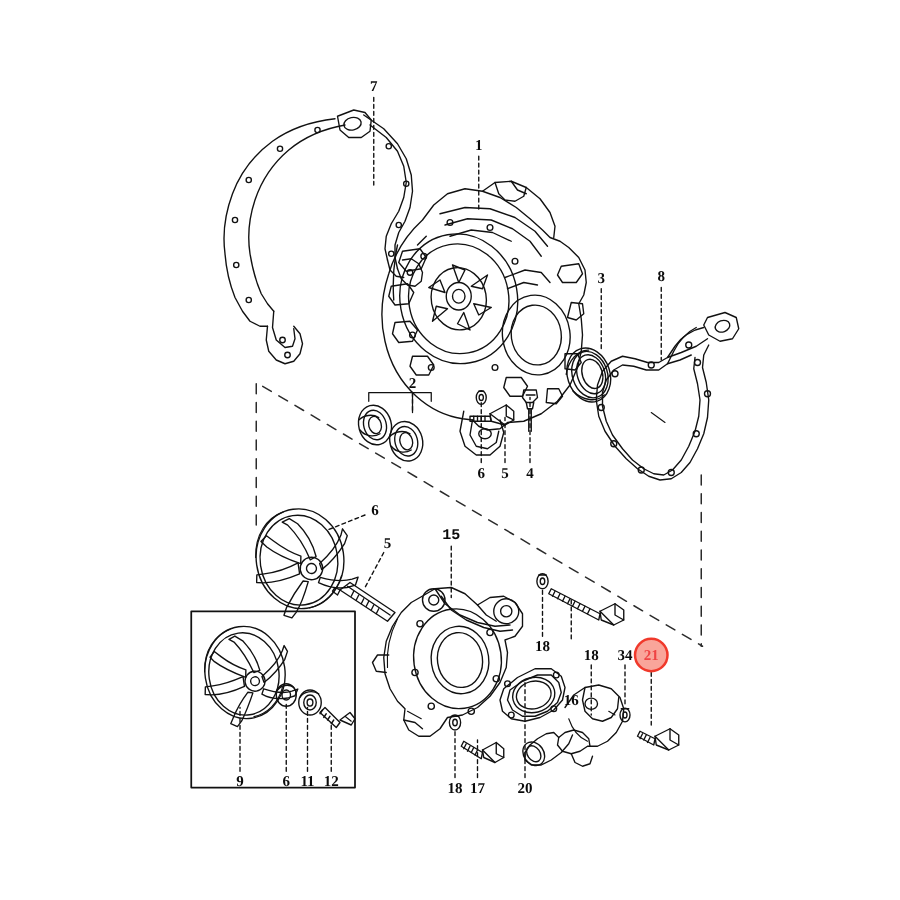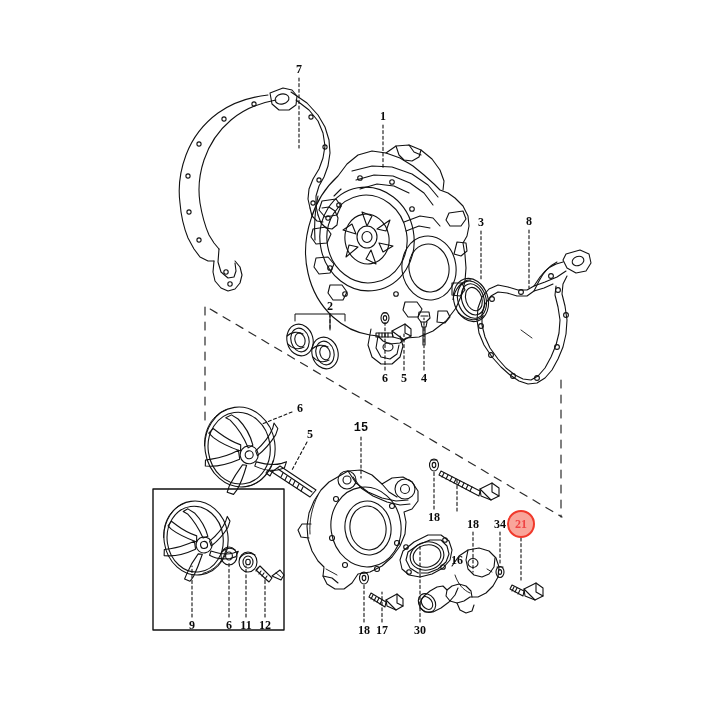--- a/index.html
+++ b/index.html
@@ -483,20 +483,20 @@
       <div class="callout-label" style="left: 300px; top: 408px;">6</div>
       <div class="callout-label" style="left: 310px; top: 434px;">5</div>
       <div class="callout-label" style="left: 361px; top: 428px; font-family: Liberation Mono, monospace;">15</div>
       <div class="callout-label" style="left: 434px; top: 517px;">18</div>
       <div class="callout-label" style="left: 457px; top: 519px; margin-top: 41px;">16</div>
       <div class="callout-label" style="left: 473px; top: 524px;">18</div>
       <div class="callout-label" style="left: 500px; top: 524px;">34</div>
       <div class="callout-label highlighted" style="left: 521px; top: 524px;">21</div>
       <div class="callout-label" style="left: 364px; top: 630px;">18</div>
       <div class="callout-label" style="left: 382px; top: 630px; text-align: center;">17</div>
-      <div class="callout-label" style="left: 420px; top: 630px;">30</div>
+      <div class="callout-label" style="left: 420px; top: 630px;">20</div>
       <div class="callout-label" style="left: 192px; top: 625px;">9</div>
       <div class="callout-label" style="left: 229px; top: 625px;">6</div>
       <div class="callout-label" style="left: 246px; top: 625px;">11</div>
       <div class="callout-label" style="left: 265px; top: 625px; font-family: Liberation Serif, serif;">12</div>
     </div>
 
 </div>
 
 </body></html>

